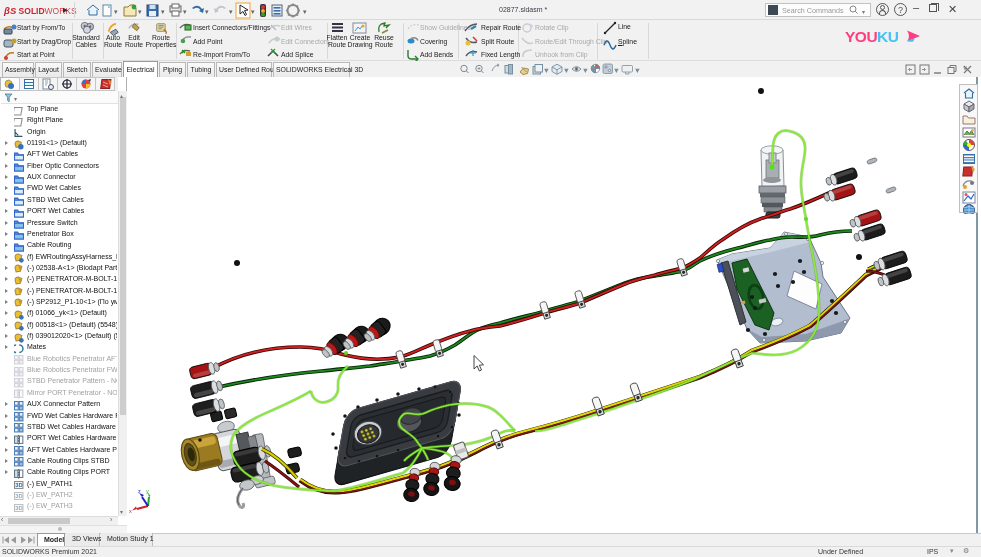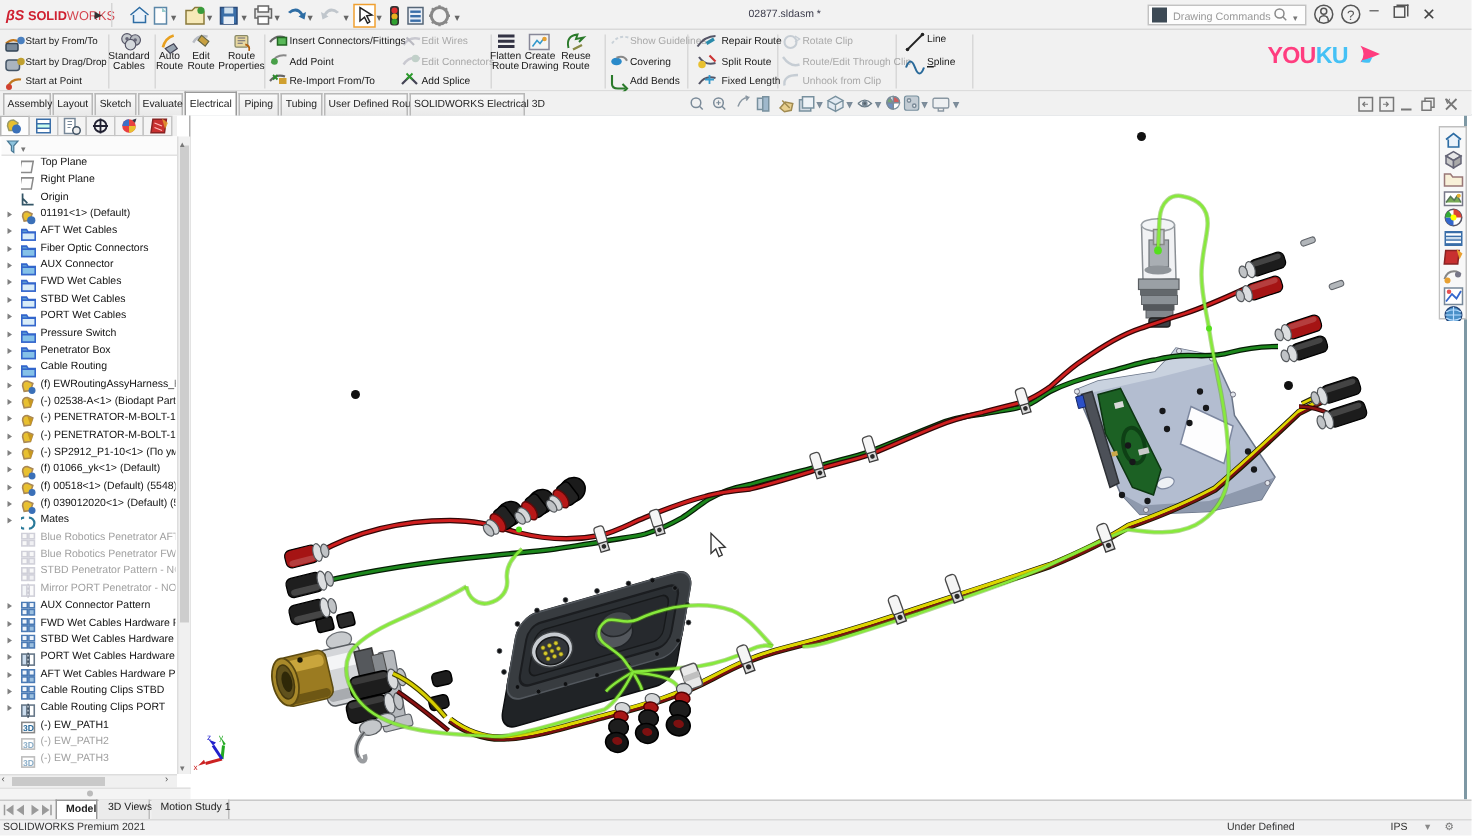--- a/index.html
+++ b/index.html
@@ -405,21 +405,21 @@
           <line x1="5" y1="5" x2="3.6" y2="3.6"></line>
           <line x1="-5" y1="5" x2="-3.6" y2="3.6"></line>
           <line x1="5" y1="-5" x2="3.6" y2="-3.6"></line>
         </g>
       </g>
  <text x="219" y="12" font-size="7" fill="#666">▾</text>
 </g>
   </svg>
 <div class="abs" style="left:765px;top:3px;width:106px;height:14px;border:1px solid #c2c2c2;background:#fdfdfd;"></div>
 <div class="abs" style="left:768px;top:5px;width:10px;height:10px;background:#3d4a55;"></div>
-<div class="abs" style="left:782px;top:6px;font-size:7.2px;color:#999;">Drawing Commands</div>
+<div class="abs" style="left:782px;top:6px;font-size:7.2px;color:#999;">Search Commands</div>
 <svg class="abs" style="left:849px;top:5px;" width="10" height="10" viewBox="0 0 10 10">
     <circle cx="4" cy="4" r="3" fill="none" stroke="#888" stroke-width="1"></circle>
     <line x1="6.2" y1="6.2" x2="8.5" y2="8.5" stroke="#888" stroke-width="1"></line>
   </svg>
 <div class="abs" style="left:862px;top:8px;font-size:6px;color:#777;">▾</div>
 <div class="abs" style="left:876px;top:3px;width:13px;height:13px;border:1.2px solid #555;border-radius:50%;"></div>
 <div class="abs" style="left:880px;top:5px;width:5px;height:5px;border:1.2px solid #555;border-radius:50%;"></div>
 <div class="abs" style="left:879px;top:10px;width:7px;height:4px;border:1.2px solid #555;border-bottom:none;border-radius:4px 4px 0 0;"></div>
 <div class="abs" style="left:894px;top:3px;width:13px;height:13px;border:1.2px solid #555;border-radius:50%;font-size:9px;color:#555;text-align:center;line-height:12px;">?</div>
 <div class="abs" style="left:913px;top:1px;font-size:11px;color:#444;">–</div>

